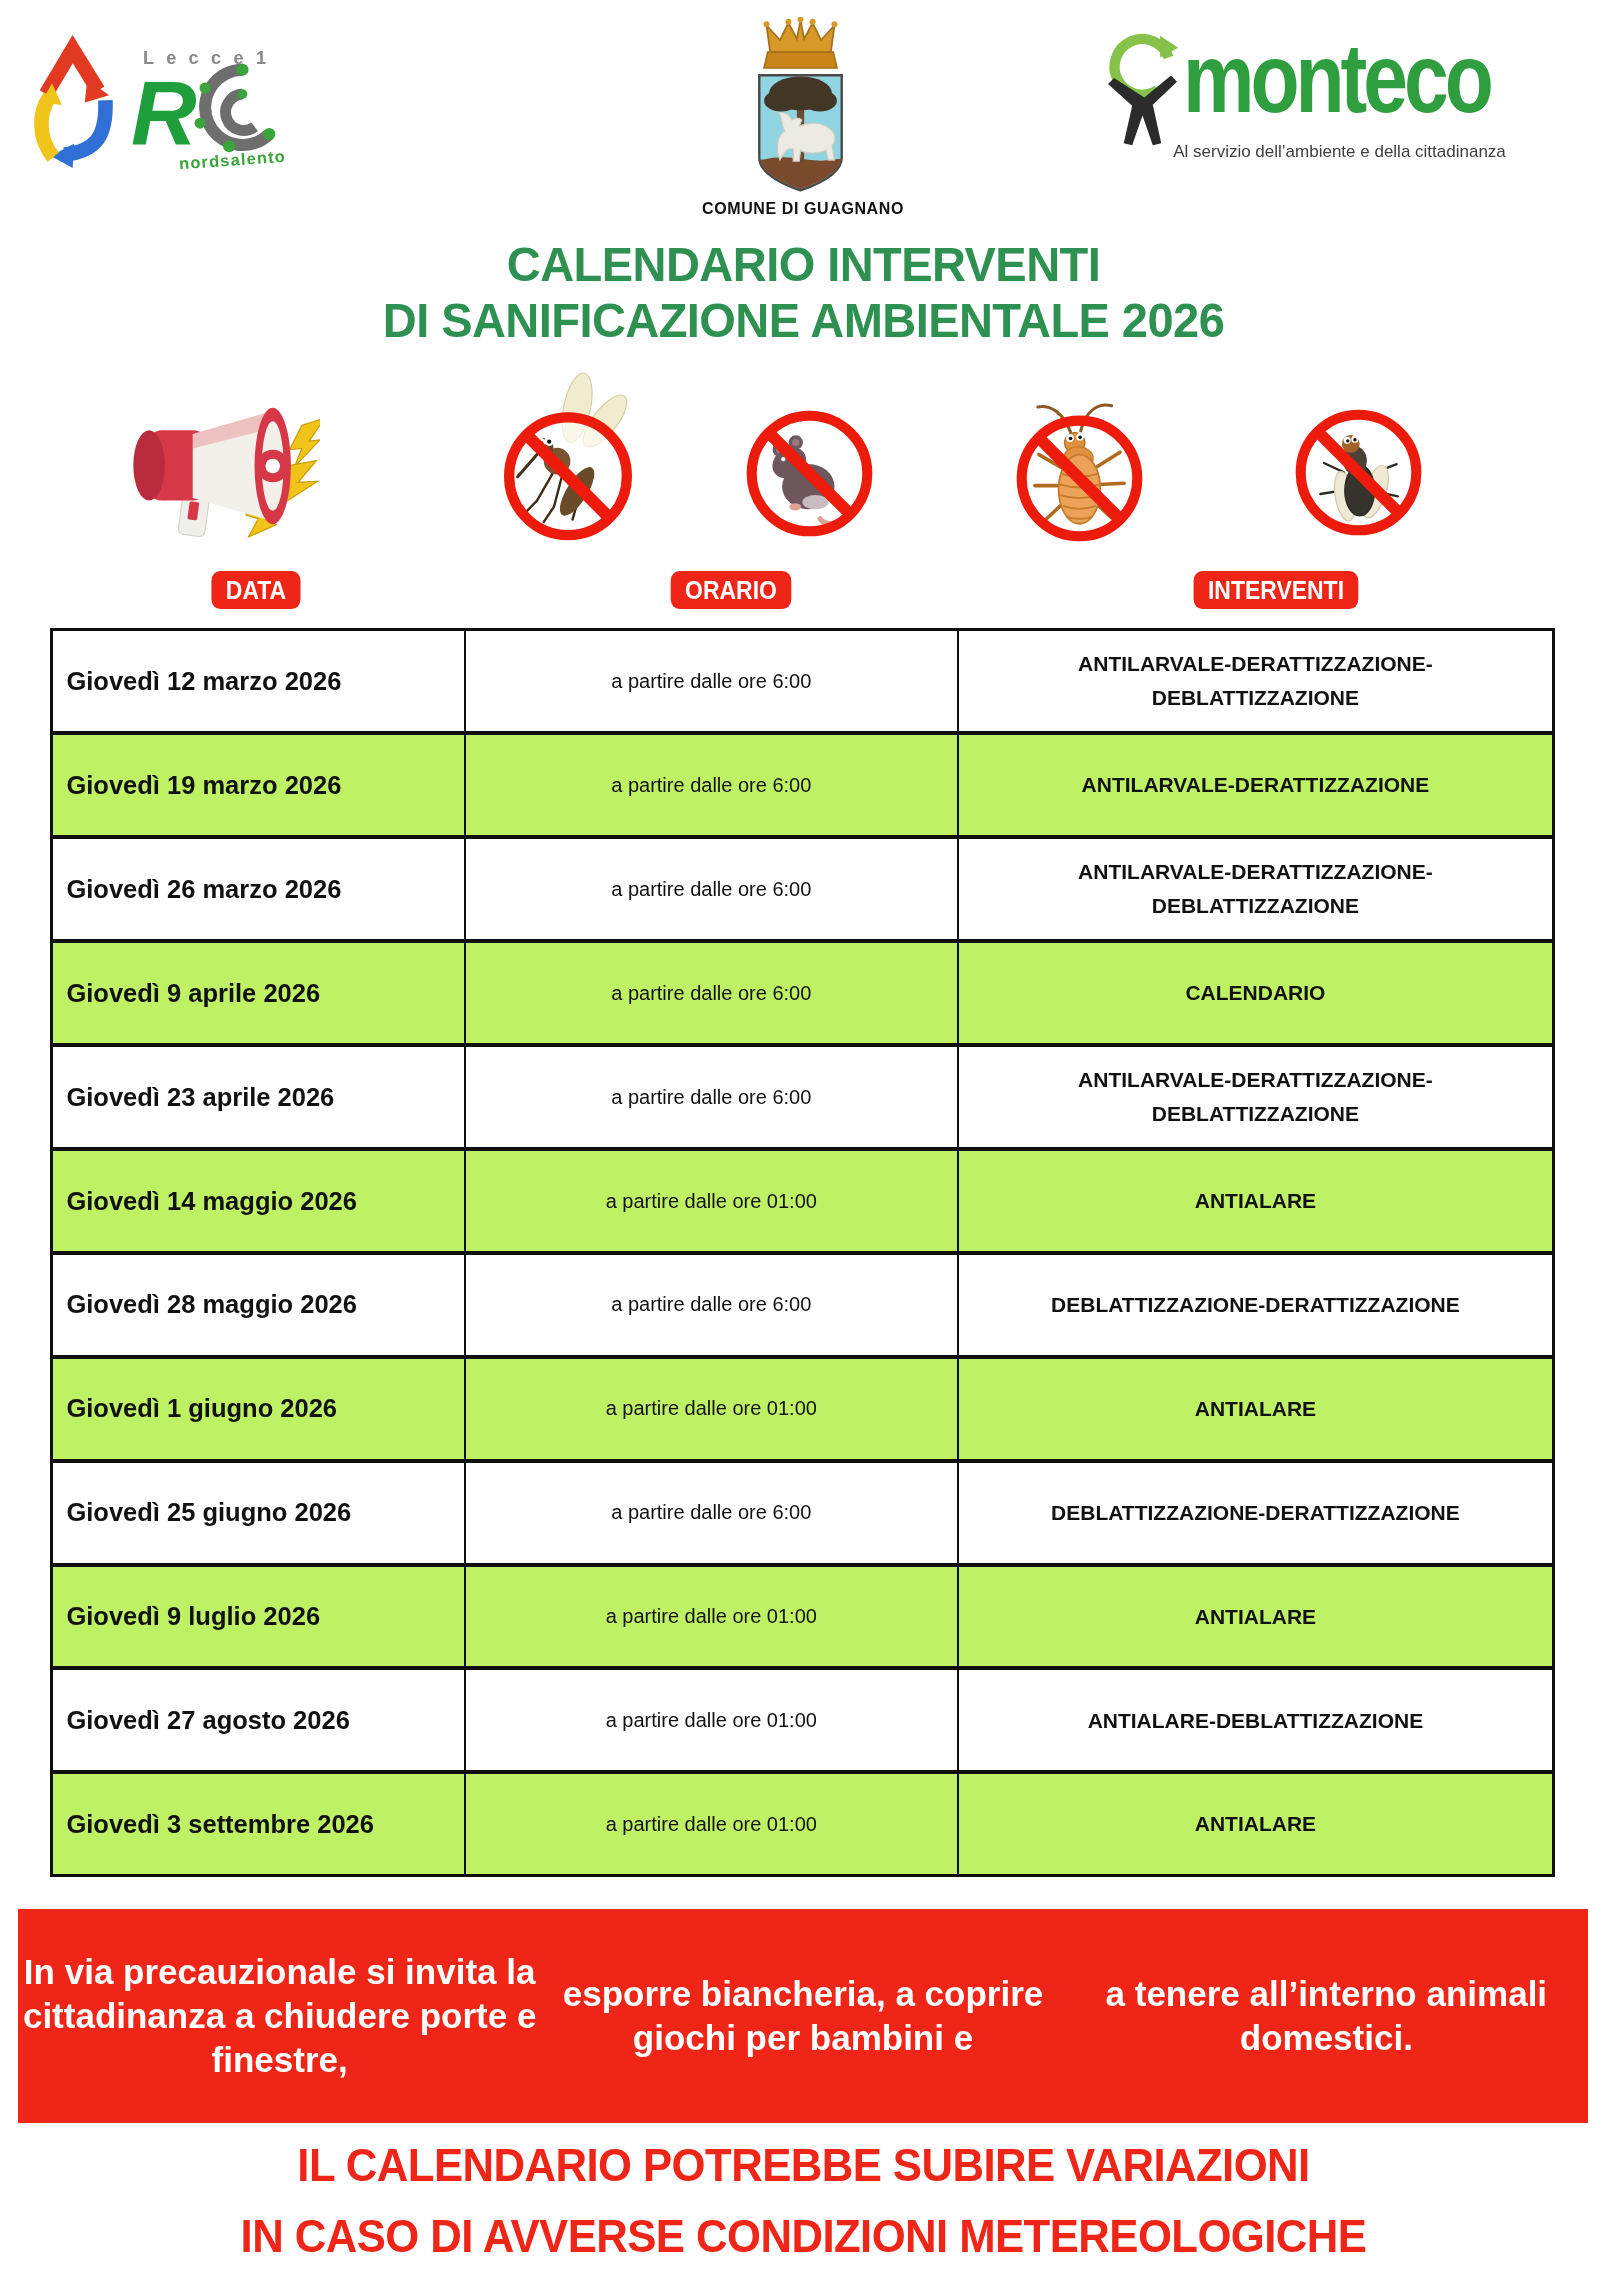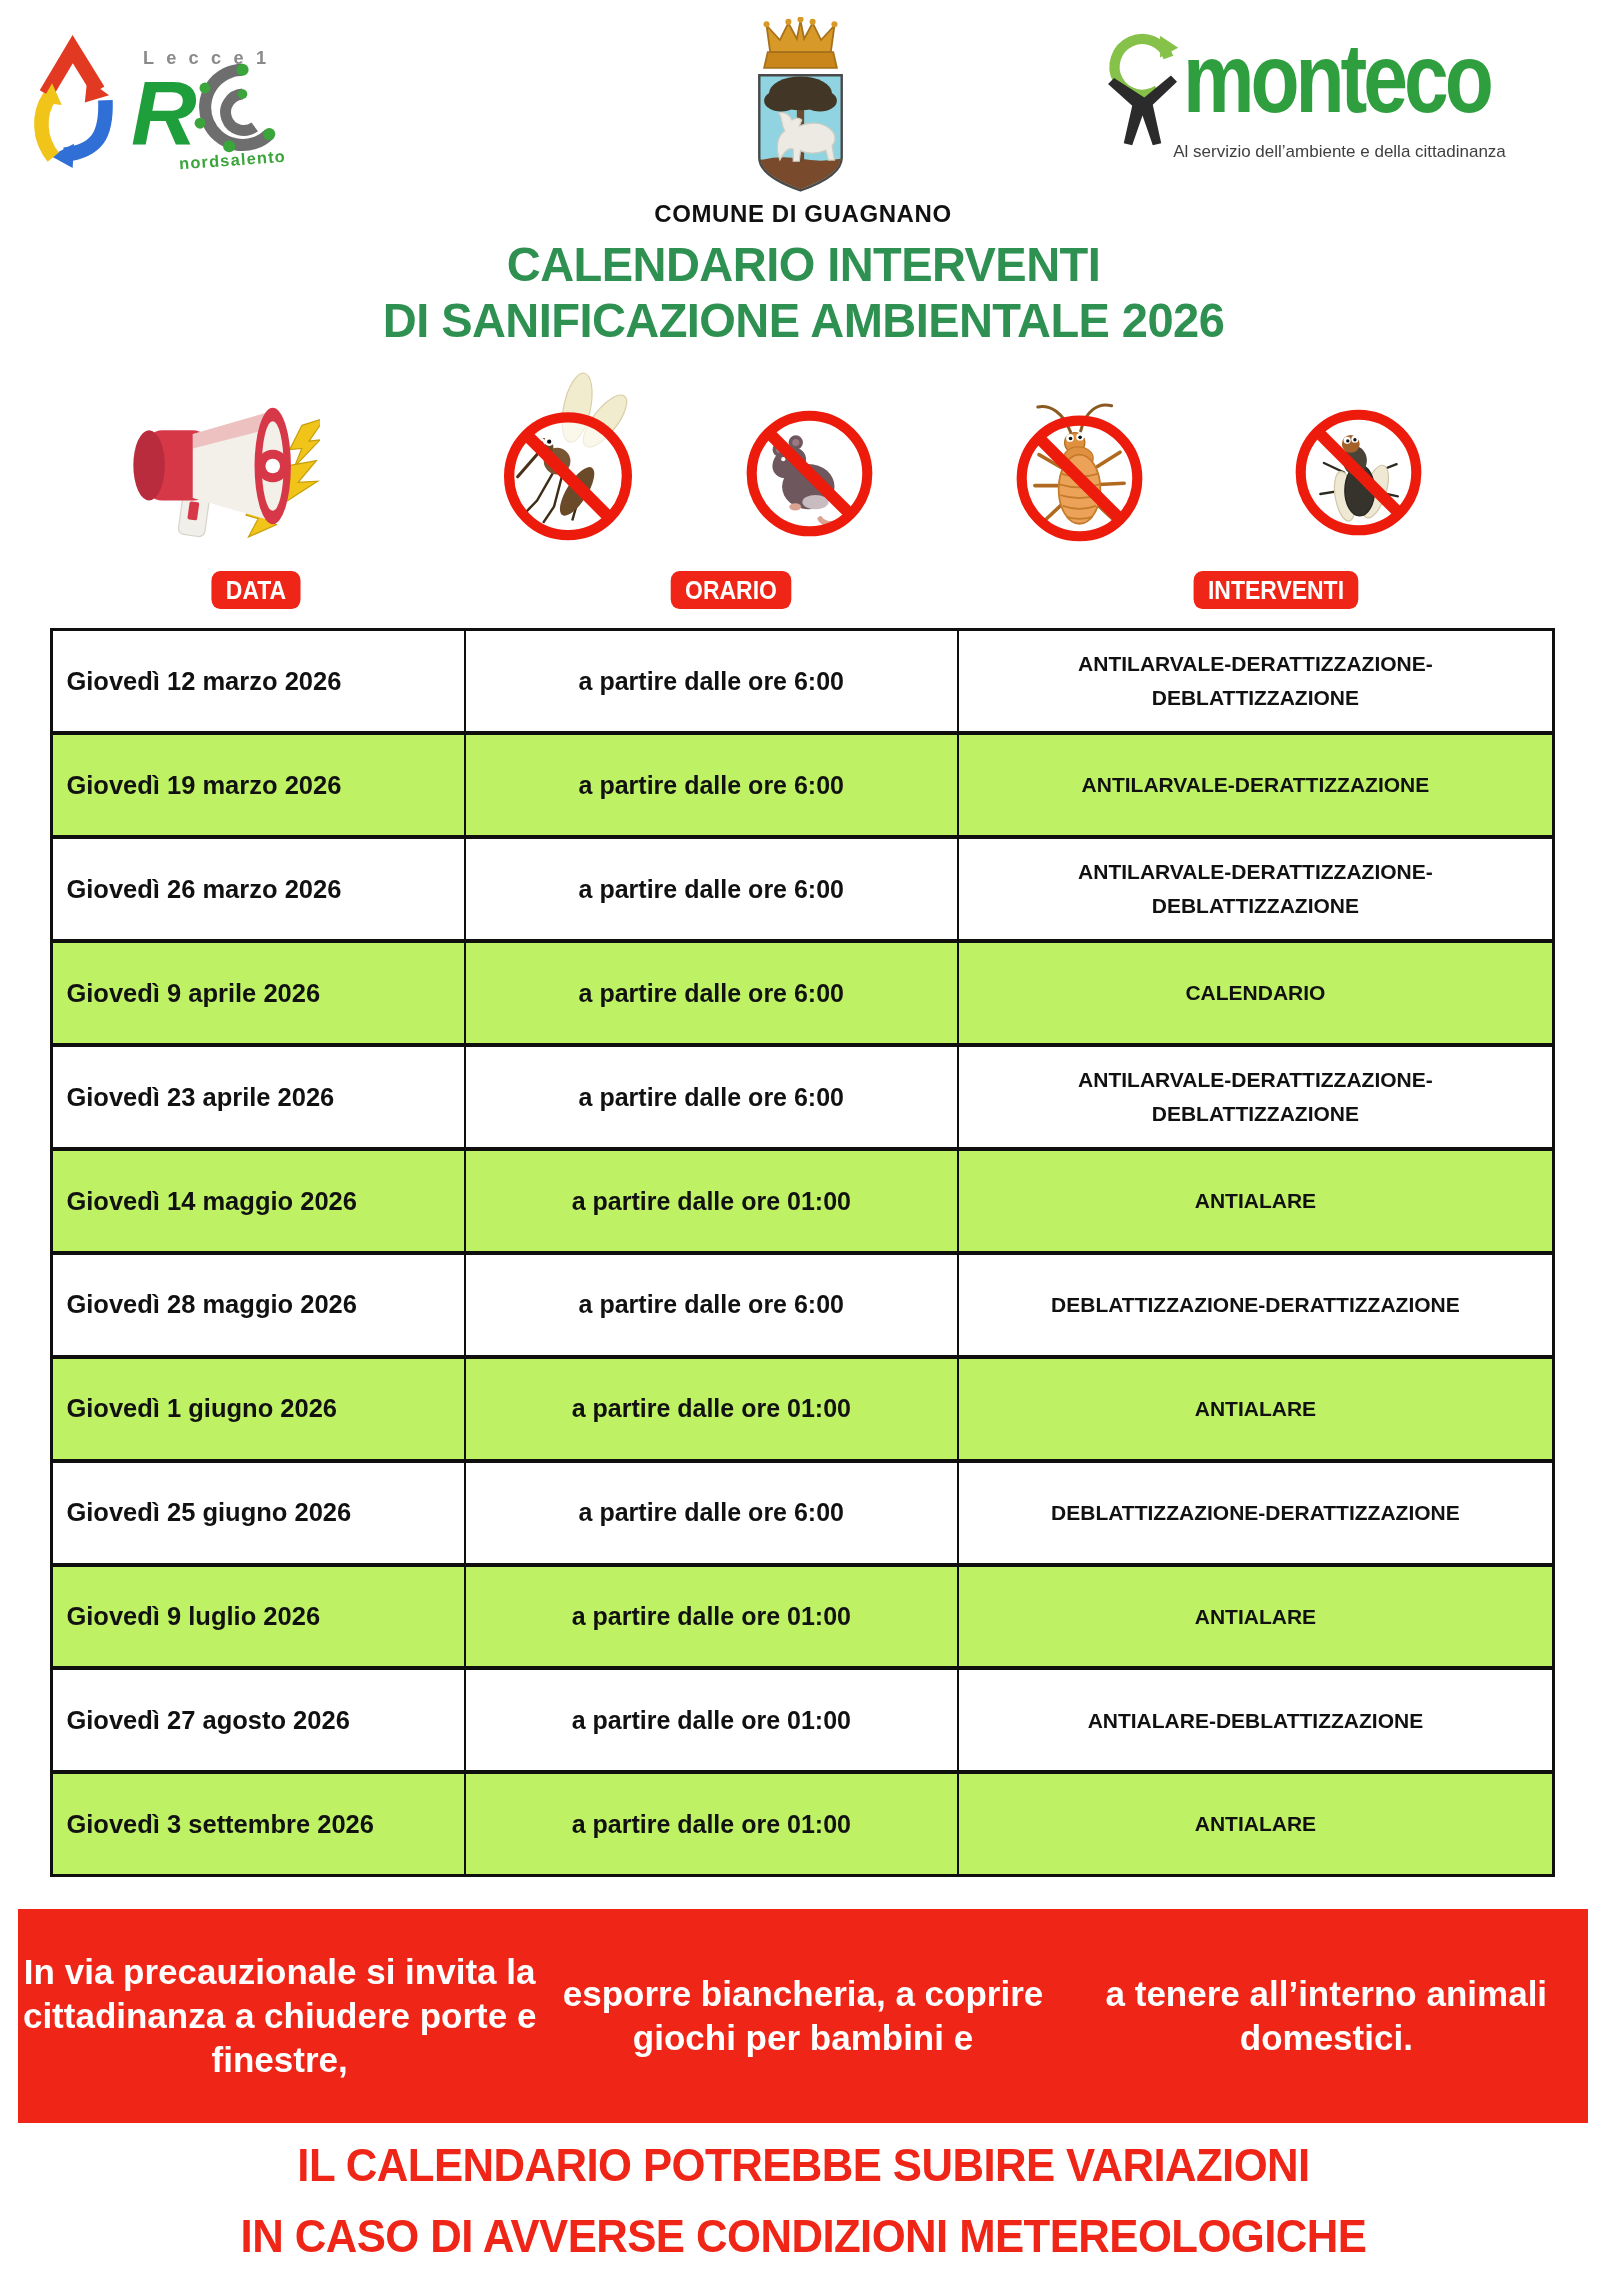--- a/index.html
+++ b/index.html
@@ -3,21 +3,21 @@
 <meta charset="utf-8">
 <style>
   html,body{margin:0;padding:0;background:#ffffff;}
   .page{position:relative;width:1607px;height:2295px;background:#ffffff;overflow:hidden;
         font-family:"Liberation Sans", sans-serif;}
 
   
   .aro-logo{position:absolute;left:29px;top:32px;}
   .stemma{position:absolute;left:752px;top:17px;}
   .comune-caption{position:absolute;left:621px;top:200px;width:364px;text-align:center;
-        font-size:24px;font-weight:bold;color:#111;letter-spacing:0.6px;}
+        font-size:16px;font-weight:bold;color:#111;letter-spacing:0.6px;}
   .monteco-figure{position:absolute;left:1097px;top:25.5px;}
   .monteco-name{position:absolute;left:1183px;top:29px;font-size:98px;font-weight:bold;
         color:#2f9e3f;letter-spacing:-4.9px;line-height:1;transform:scaleX(0.82);transform-origin:left center;}
   .monteco-tagline{position:absolute;left:1093px;top:142px;width:493px;text-align:center;
         font-size:17px;color:#3f3f3f;}
 
   
   .title{position:absolute;left:0;top:236px;width:1607px;text-align:center;color:#2e9152;
         font-weight:bold;font-size:49px;line-height:56px;transform:scaleX(0.96);letter-spacing:-0.6px;}
 
@@ -30,21 +30,21 @@
         transform:translateX(-50%) scaleX(0.9);white-space:nowrap;}
 
   
   .cal-table{position:absolute;left:50px;top:628px;width:1505px;height:1249px;box-sizing:border-box;
         border:3px solid #0f0f0f;display:flex;flex-direction:column;background:#fff;justify-content:space-between;}
   .trow{flex:1;display:flex;background:#ffffff;}
   .trow.green{background:#bef264;}
   .trow + .trow{border-top:4.9px solid #0f0f0f;}
   .cell{box-sizing:border-box;display:flex;flex-direction:column;justify-content:center;color:#111;}
   .c-date{width:27.4%;align-items:flex-start;padding-left:13.4px;font-size:25.5px;font-weight:bold;}
-  .c-time{width:32.9%;align-items:center;text-align:center;font-size:25px;font-weight:bold;border-left:2.4px solid #0f0f0f;}
+  .c-time{width:32.9%;align-items:center;text-align:center;font-size:20px;font-weight:normal;border-left:2.4px solid #0f0f0f;}
   .c-int{width:39.7%;align-items:center;text-align:center;font-size:21px;font-weight:bold;border-left:2.4px solid #0f0f0f;padding:16px 18px;}
   .c-int div{line-height:25.5px;margin:4.3px 0;}
 
   
   .notice{position:absolute;left:18px;top:1909px;width:1570px;height:214px;background:#ee2517;
         display:flex;flex-direction:row;justify-content:center;align-items:center;}
   .notice div{color:#ffffff;font-weight:bold;font-size:35px;line-height:44px;text-align:center;width:100%;}
 
   
   .footer-warning{position:absolute;left:0;top:2136px;width:1607px;text-align:center;}

